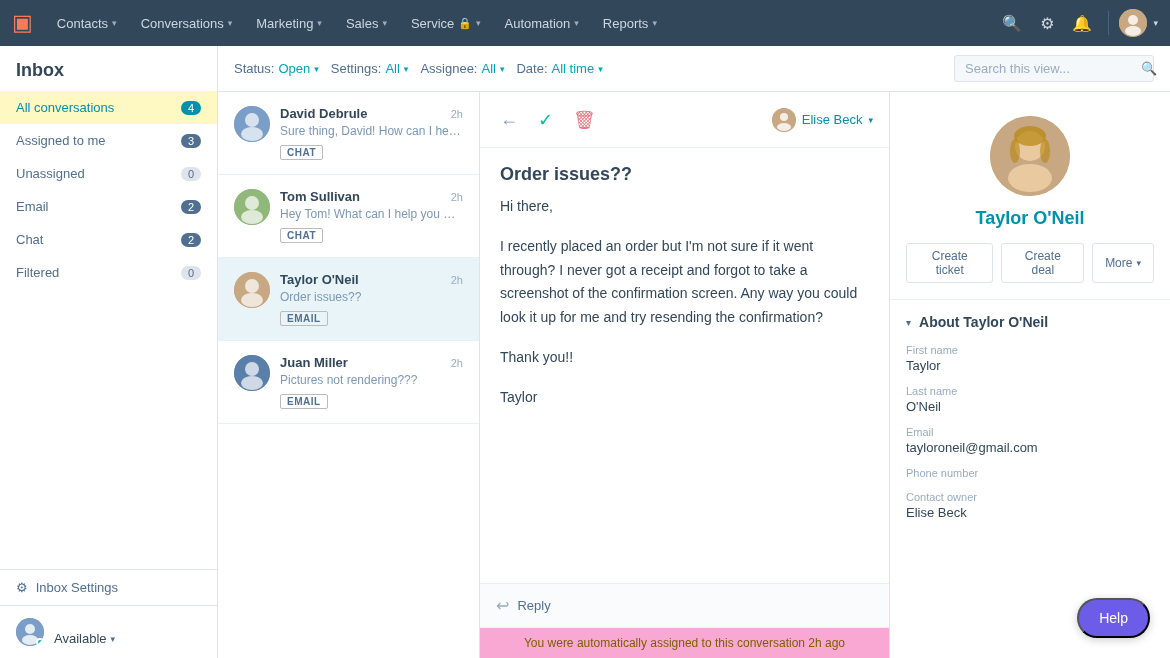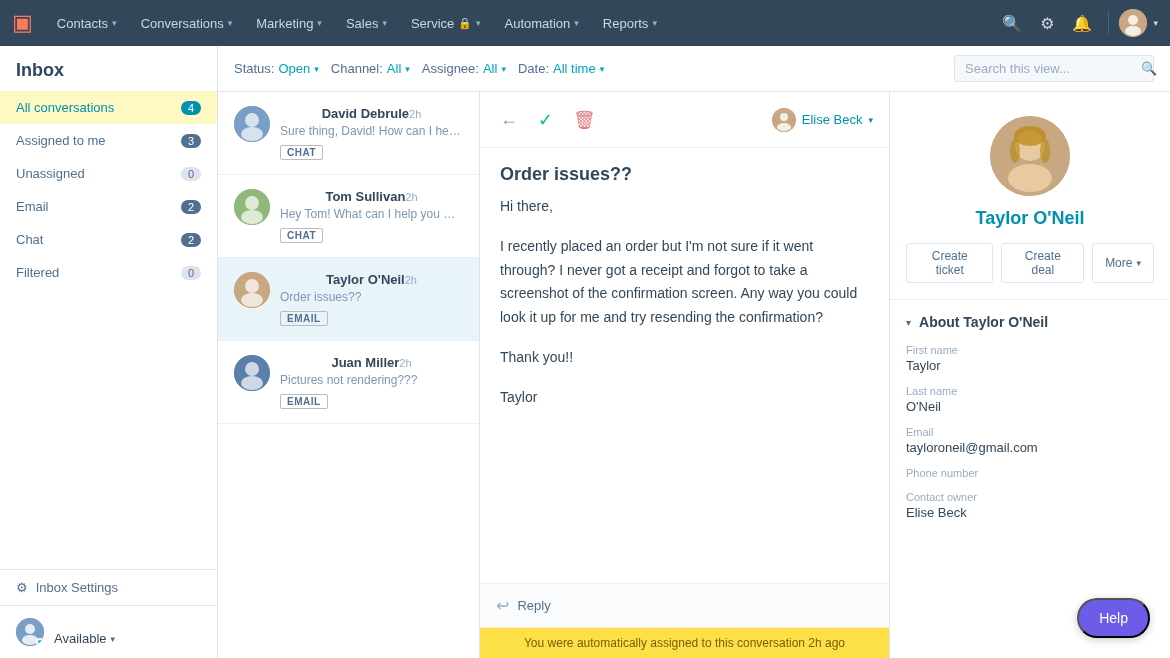--- a/index.html
+++ b/index.html
@@ -46,41 +46,41 @@
     .search-box { display: flex; align-items: center; background: #f5f8fa; border: 1px solid #dfe3eb; border-radius: 3px; padding: 5px 10px; width: 200px; }
     .search-box input { border: none; background: transparent; font-size: 13px; color: #33475b; outline: none; flex: 1; }
     .search-box input::placeholder { color: #99acc2; }
 
     
     .conv-list { width: 262px; background: #fff; border-right: 1px solid #dfe3eb; overflow-y: auto; flex-shrink: 0; }
     .conv-item { padding: 14px 16px; border-bottom: 1px solid #eaf0f6; cursor: pointer; display: flex; gap: 10px; }
     .conv-item.active { background: #e8f4f8; }
     .conv-avatar { width: 36px; height: 36px; border-radius: 50%; flex-shrink: 0; overflow: hidden; display: flex; align-items: center; justify-content: center; font-size: 14px; font-weight: 600; color: #fff; }
     .conv-content { flex: 1; min-width: 0; }
-    .conv-header { display: flex; justify-content: center; align-items: center; margin-bottom: 3px; }
+    .conv-header { display: flex; justify-content: space-between; align-items: center; margin-bottom: 3px; }
     .conv-name { font-weight: 600; color: #33475b; font-size: 13px; }
     .conv-time { font-size: 11px; color: #99acc2; }
     .conv-preview { font-size: 12px; color: #7c98b6; margin-bottom: 6px; overflow: hidden; white-space: nowrap; text-overflow: ellipsis; }
     .conv-tag { display: inline-block; border: 1px solid #dfe3eb; border-radius: 2px; padding: 1px 6px; font-size: 10px; font-weight: 600; color: #516f90; letter-spacing: 0.5px; }
     .conv-tag.email { border-color: #bbb; color: #516f90; }
     .conv-tag.chat { border-color: #bbb; color: #516f90; }
 
     
     .msg-pane { flex: 1; display: flex; flex-direction: column; background: #fff; border-right: 1px solid #dfe3eb; min-width: 0; }
     .msg-toolbar { display: flex; align-items: center; justify-content: space-between; padding: 10px 16px; border-bottom: 1px solid #eaf0f6; height: 56px; }
     .msg-toolbar-left { display: flex; align-items: center; gap: 12px; }
     .toolbar-btn { background: none; border: none; cursor: pointer; color: #7c98b6; font-size: 18px; padding: 4px; border-radius: 3px; }
     .toolbar-btn.delete { color: #e5737b; }
     .msg-toolbar-right { display: flex; align-items: center; gap: 8px; }
     .assignee-btn { display: flex; align-items: center; gap: 6px; cursor: pointer; font-size: 13px; color: #0091ae; }
     .assignee-avatar { width: 24px; height: 24px; border-radius: 50%; overflow: hidden; background: #c8a882; }
     .msg-subject { font-size: 18px; font-weight: 700; color: #33475b; padding: 16px 20px 10px; }
     .msg-body { flex: 1; overflow-y: auto; padding: 0 20px 20px; color: #33475b; font-size: 14px; line-height: 1.7; }
     .msg-reply-bar { border-top: 1px solid #eaf0f6; padding: 12px 16px; display: flex; align-items: center; gap: 8px; background: #fafbfc; }
-    .msg-auto-assign { background: #fde047; border-top: 1px solid #fdeec6; padding: 8px 16px; font-size: 12px; color: #7c6000; text-align: center; }
+    .msg-auto-assign { background: #f9a8d4; border-top: 1px solid #fdeec6; padding: 8px 16px; font-size: 12px; color: #7c6000; text-align: center; }
 
     
     .right-panel { width: 280px; background: #fff; overflow-y: auto; flex-shrink: 0; }
     .contact-header { display: flex; flex-direction: column; align-items: center; padding: 24px 16px 16px; border-bottom: 1px solid #eaf0f6; }
     .contact-avatar { width: 80px; height: 80px; border-radius: 50%; overflow: hidden; background: #c8a882; margin-bottom: 12px; display: flex; align-items: center; justify-content: center; }
     .contact-avatar svg { width: 80px; height: 80px; }
     .contact-name { font-size: 18px; font-weight: 600; color: #0091ae; margin-bottom: 14px; }
     .contact-actions { display: flex; gap: 8px; }
     .action-btn { padding: 5px 12px; border: 1px solid #dfe3eb; border-radius: 3px; background: #fff; cursor: pointer; font-size: 12px; color: #516f90; }
     .action-btn.more { display: flex; align-items: center; gap: 4px; }
@@ -197,21 +197,21 @@
 
   <div style="flex:1;display:flex;flex-direction:column;min-width:0;">
 
     <div class="filter-bar">
       <div class="filter-item">
         <span class="filter-label">Status:</span>
         <span class="filter-value">Open</span>
         <span class="filter-chevron">▾</span>
       </div>
       <div class="filter-item">
-        <span class="filter-label">Channel:</span>
+        <span class="filter-label">Settings:</span>
         <span class="filter-value">All</span>
         <span class="filter-chevron">▾</span>
       </div>
       <div class="filter-item">
         <span class="filter-label">Assignee:</span>
         <span class="filter-value">All</span>
         <span class="filter-chevron">▾</span>
       </div>
       <div class="filter-item">
         <span class="filter-label">Date:</span>

